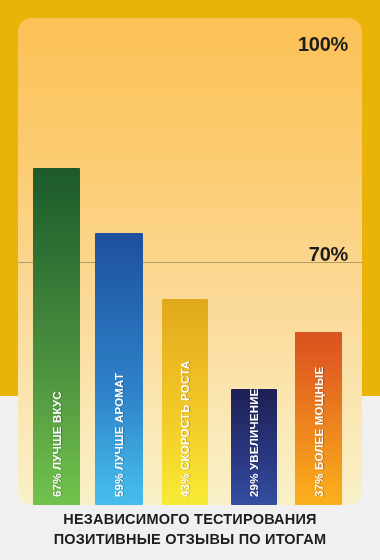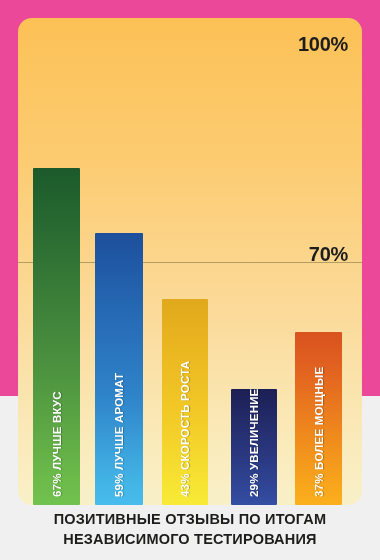--- a/index.html
+++ b/index.html
@@ -15,21 +15,21 @@
     overflow: hidden;
     position: relative;
   }
 
   #infographic {
     position: absolute;
     left: 0;
     top: 0;
     width: 380px;
     height: 396px;
-    background: #ec4899;
+    background: #eab308;
     text-decoration: underline;
   }
 
   
   .panel {
     position: absolute;
     left: 18px;
     top: 18px;
     width: 344px;
     height: 487px;
@@ -155,17 +155,17 @@
 
     <div class="bar b4">
       <div class="bar-inner">
         <span class="bar-label">37% БОЛЕЕ МОЩНЫЕ</span>
       </div>
     </div>
 
   </div>
 
   <div class="caption">
+    <span class="caption-line">НЕЗАВИСИМОГО ТЕСТИРОВАНИЯ</span>
     <span class="caption-line">ПОЗИТИВНЫЕ ОТЗЫВЫ ПО ИТОГАМ</span>
-    <span class="caption-line">НЕЗАВИСИМОГО ТЕСТИРОВАНИЯ</span>
   </div>
 
 </div>
 
 </body></html>

